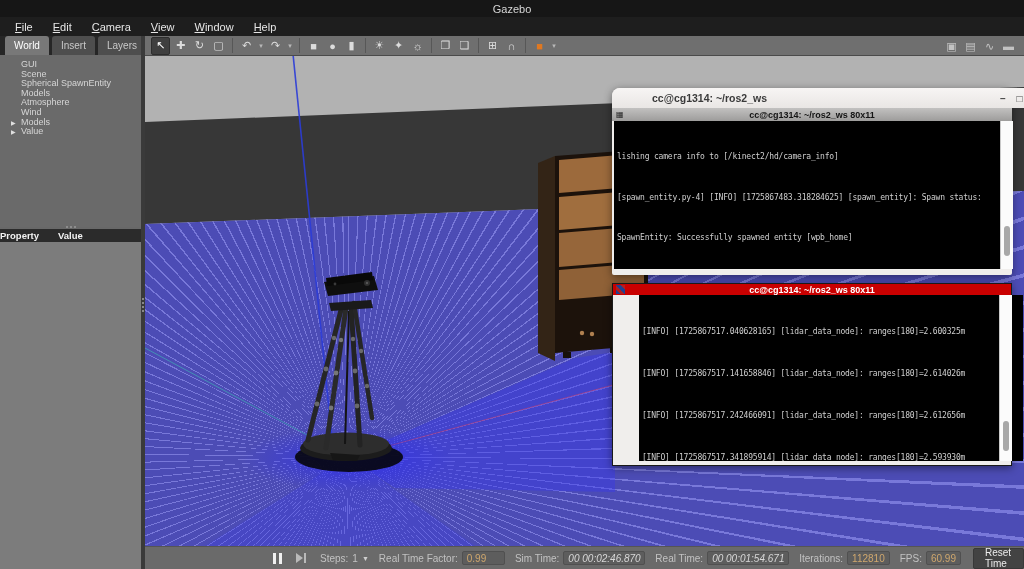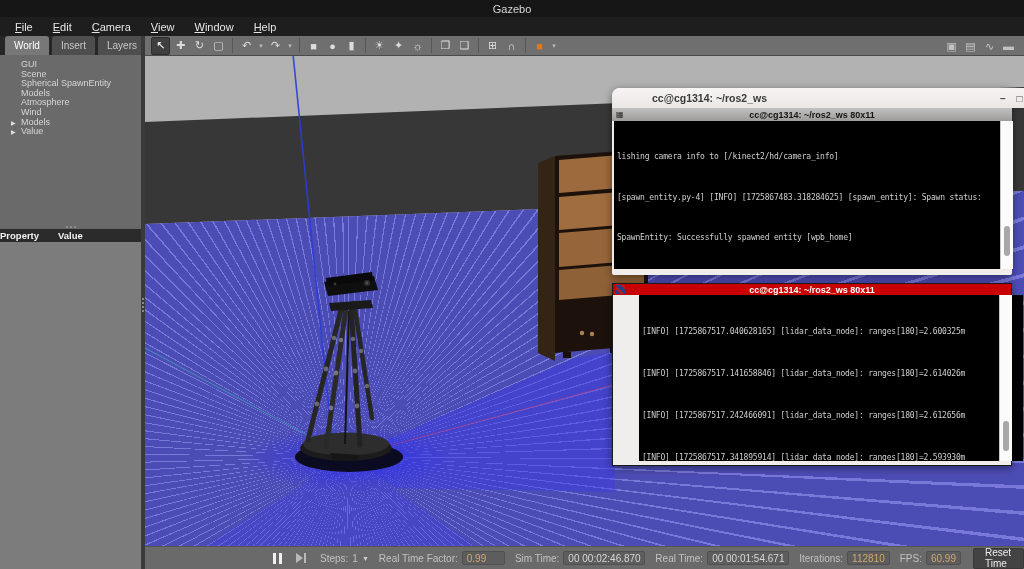--- a/index.html
+++ b/index.html
@@ -86,21 +86,21 @@
   #t2-thumb{position:absolute;left:3px;top:76%;width:6px;height:18%;background:#a8a8a8;border-radius:3px;}
 
   
   #statusbar{left:145px;top:546px;width:879px;height:23px;background:#6a6a6a;border-top:1px solid #555;
              box-sizing:border-box;display:flex;align-items:center;font-size:10px;color:#c2c2c2;
              padding-left:128px;}
   .sb-label{margin-left:10px;white-space:nowrap;}
   .sb-field{margin-left:4px;height:14px;background:#5d5d5d;border:1px solid #505050;border-radius:2px;
             display:flex;align-items:center;padding:0 4px;box-sizing:border-box;white-space:nowrap;}
   .sb-field.amber{color:#cfa76d;}
-  .sb-field.gray{color:#d8d8d8;}
+  .sb-field.gray{color:#d8d8d8;font-style:italic;}
   #btn-pause{display:flex;gap:3px;align-items:center;cursor:pointer;}
   #btn-pause i{width:3px;height:11px;background:#f0f0f0;display:block;}
   #btn-step{margin-left:14px;display:flex;align-items:center;cursor:pointer;}
   #btn-step .tri{width:0;height:0;border-left:7px solid #b9b9b9;border-top:5px solid transparent;border-bottom:5px solid transparent;}
   #btn-step .bar{width:2px;height:10px;background:#b9b9b9;margin-left:1px;}
   #steps-group{margin-left:14px;display:flex;align-items:center;gap:4px;}
   #steps-arrow{font-size:7px;color:#cfcfcf;}
   #reset-btn{margin-left:12px;height:19px;background:#434343;border:1px solid #383838;border-radius:2px;
              color:#ececec;display:flex;align-items:center;padding:0 11px;cursor:pointer;}
 </style>

